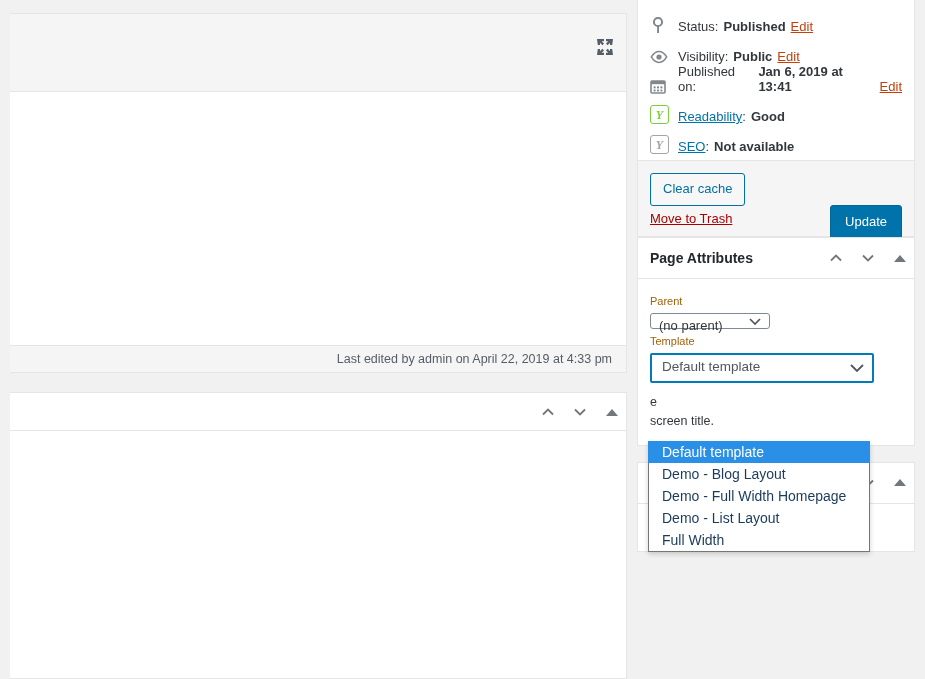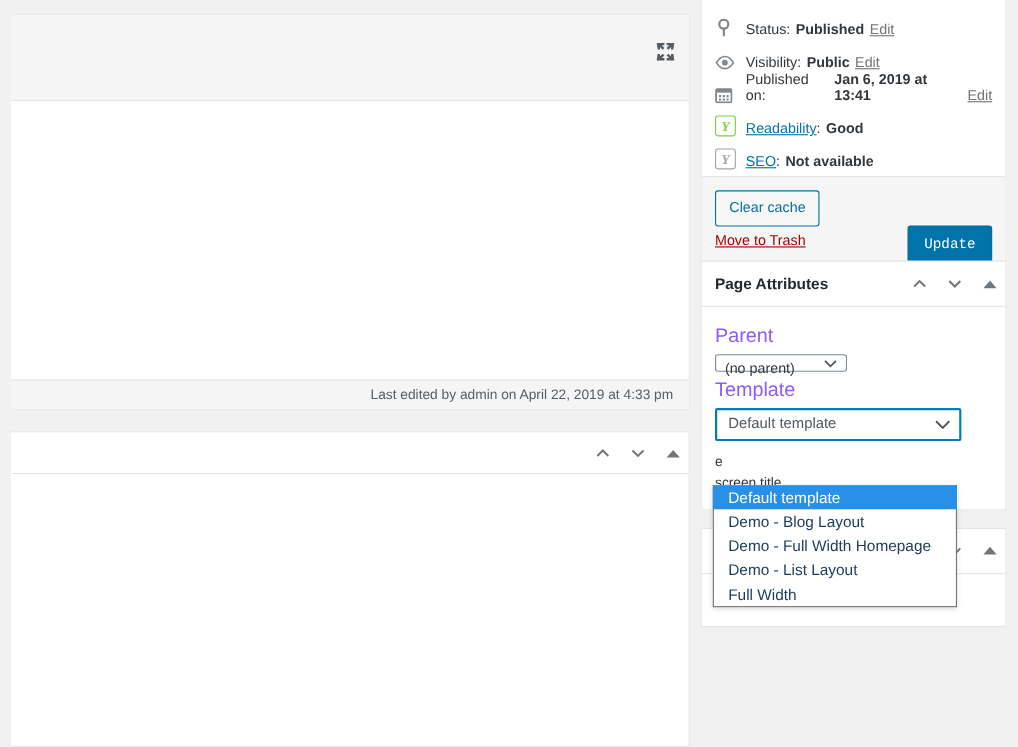--- a/index.html
+++ b/index.html
@@ -84,21 +84,21 @@
     width:278px;background:#fff;border:1px solid #e5e5e5;border-top:none;
     box-sizing:border-box;
   }
   .misc-list{padding:4px 12px 6px 12px;}
   .misc-row{
     display:flex;align-items:flex-end;height:30px;font-size:13px;color:#32373c;
   }
   .misc-ico{width:20px;min-width:20px;margin-right:8px;display:flex;align-items:center;justify-content:flex-start;}
   .misc-label{color:#32373c;}
   .misc-strong{font-weight:bold;}
-  a.edit-link{color:#737373;text-decoration:underline;margin-left:5px;}
+  a.edit-link{color:#c2410c;text-decoration:underline;margin-left:5px;}
   a.plain-link{color:#0073aa;text-decoration:underline;}
   .yoast-badge{
     width:17px;height:17px;border:1.6px solid #a4a4a4;border-radius:3px;
     display:flex;align-items:center;justify-content:center;
     font-family:"Liberation Serif",serif;font-size:12px;font-weight:bold;
     color:#a4a4a4;font-style:italic;line-height:1;
   }
   .yoast-good{border-color:#7ad03a;color:#7ad03a;}
 
   .publish-actions{
@@ -111,26 +111,26 @@
     cursor:pointer;font-family:"Liberation Sans",sans-serif;line-height:1.6;
   }
   .trash-link{
     position:absolute;left:12px;top:50px;color:#a00;text-decoration:underline;
     font-size:13px;cursor:pointer;text-align:right;
   }
   .update-btn{
     position:absolute;right:12px;top:44px;
     background:#0073aa;border:1px solid #006799;color:#fff;
     border-radius:3px;padding:5px 14px;font-size:13px;cursor:pointer;
-    font-family:Liberation Mono, monospace;line-height:1.7;
+    font-family:Liberation Sans, sans-serif;line-height:1.7;
   }
 
   
   .pb-body{padding:10px 12px 14px 12px;}
-  .field-label{font-size:18px;color:#8b5cf6;margin:6px 0 6px 0;}
+  .field-label{font-size:11px;color:#a16207;margin:6px 0 6px 0;}
   .wp-select{
     appearance:none;-webkit-appearance:none;
     background:#fff;border:1px solid #7e8993;border-radius:3px;
     color:#32373c;font-size:13px;font-family:"Liberation Sans",sans-serif;
     padding:4px 28px 4px 8px;height:16px;box-sizing:border-box;
     position:relative;cursor:pointer;
   }
   .select-wrap{position:relative;display:inline-block;}
   .select-arrow{
     position:absolute;right:9px;top:50%;transform:translateY(-50%);

